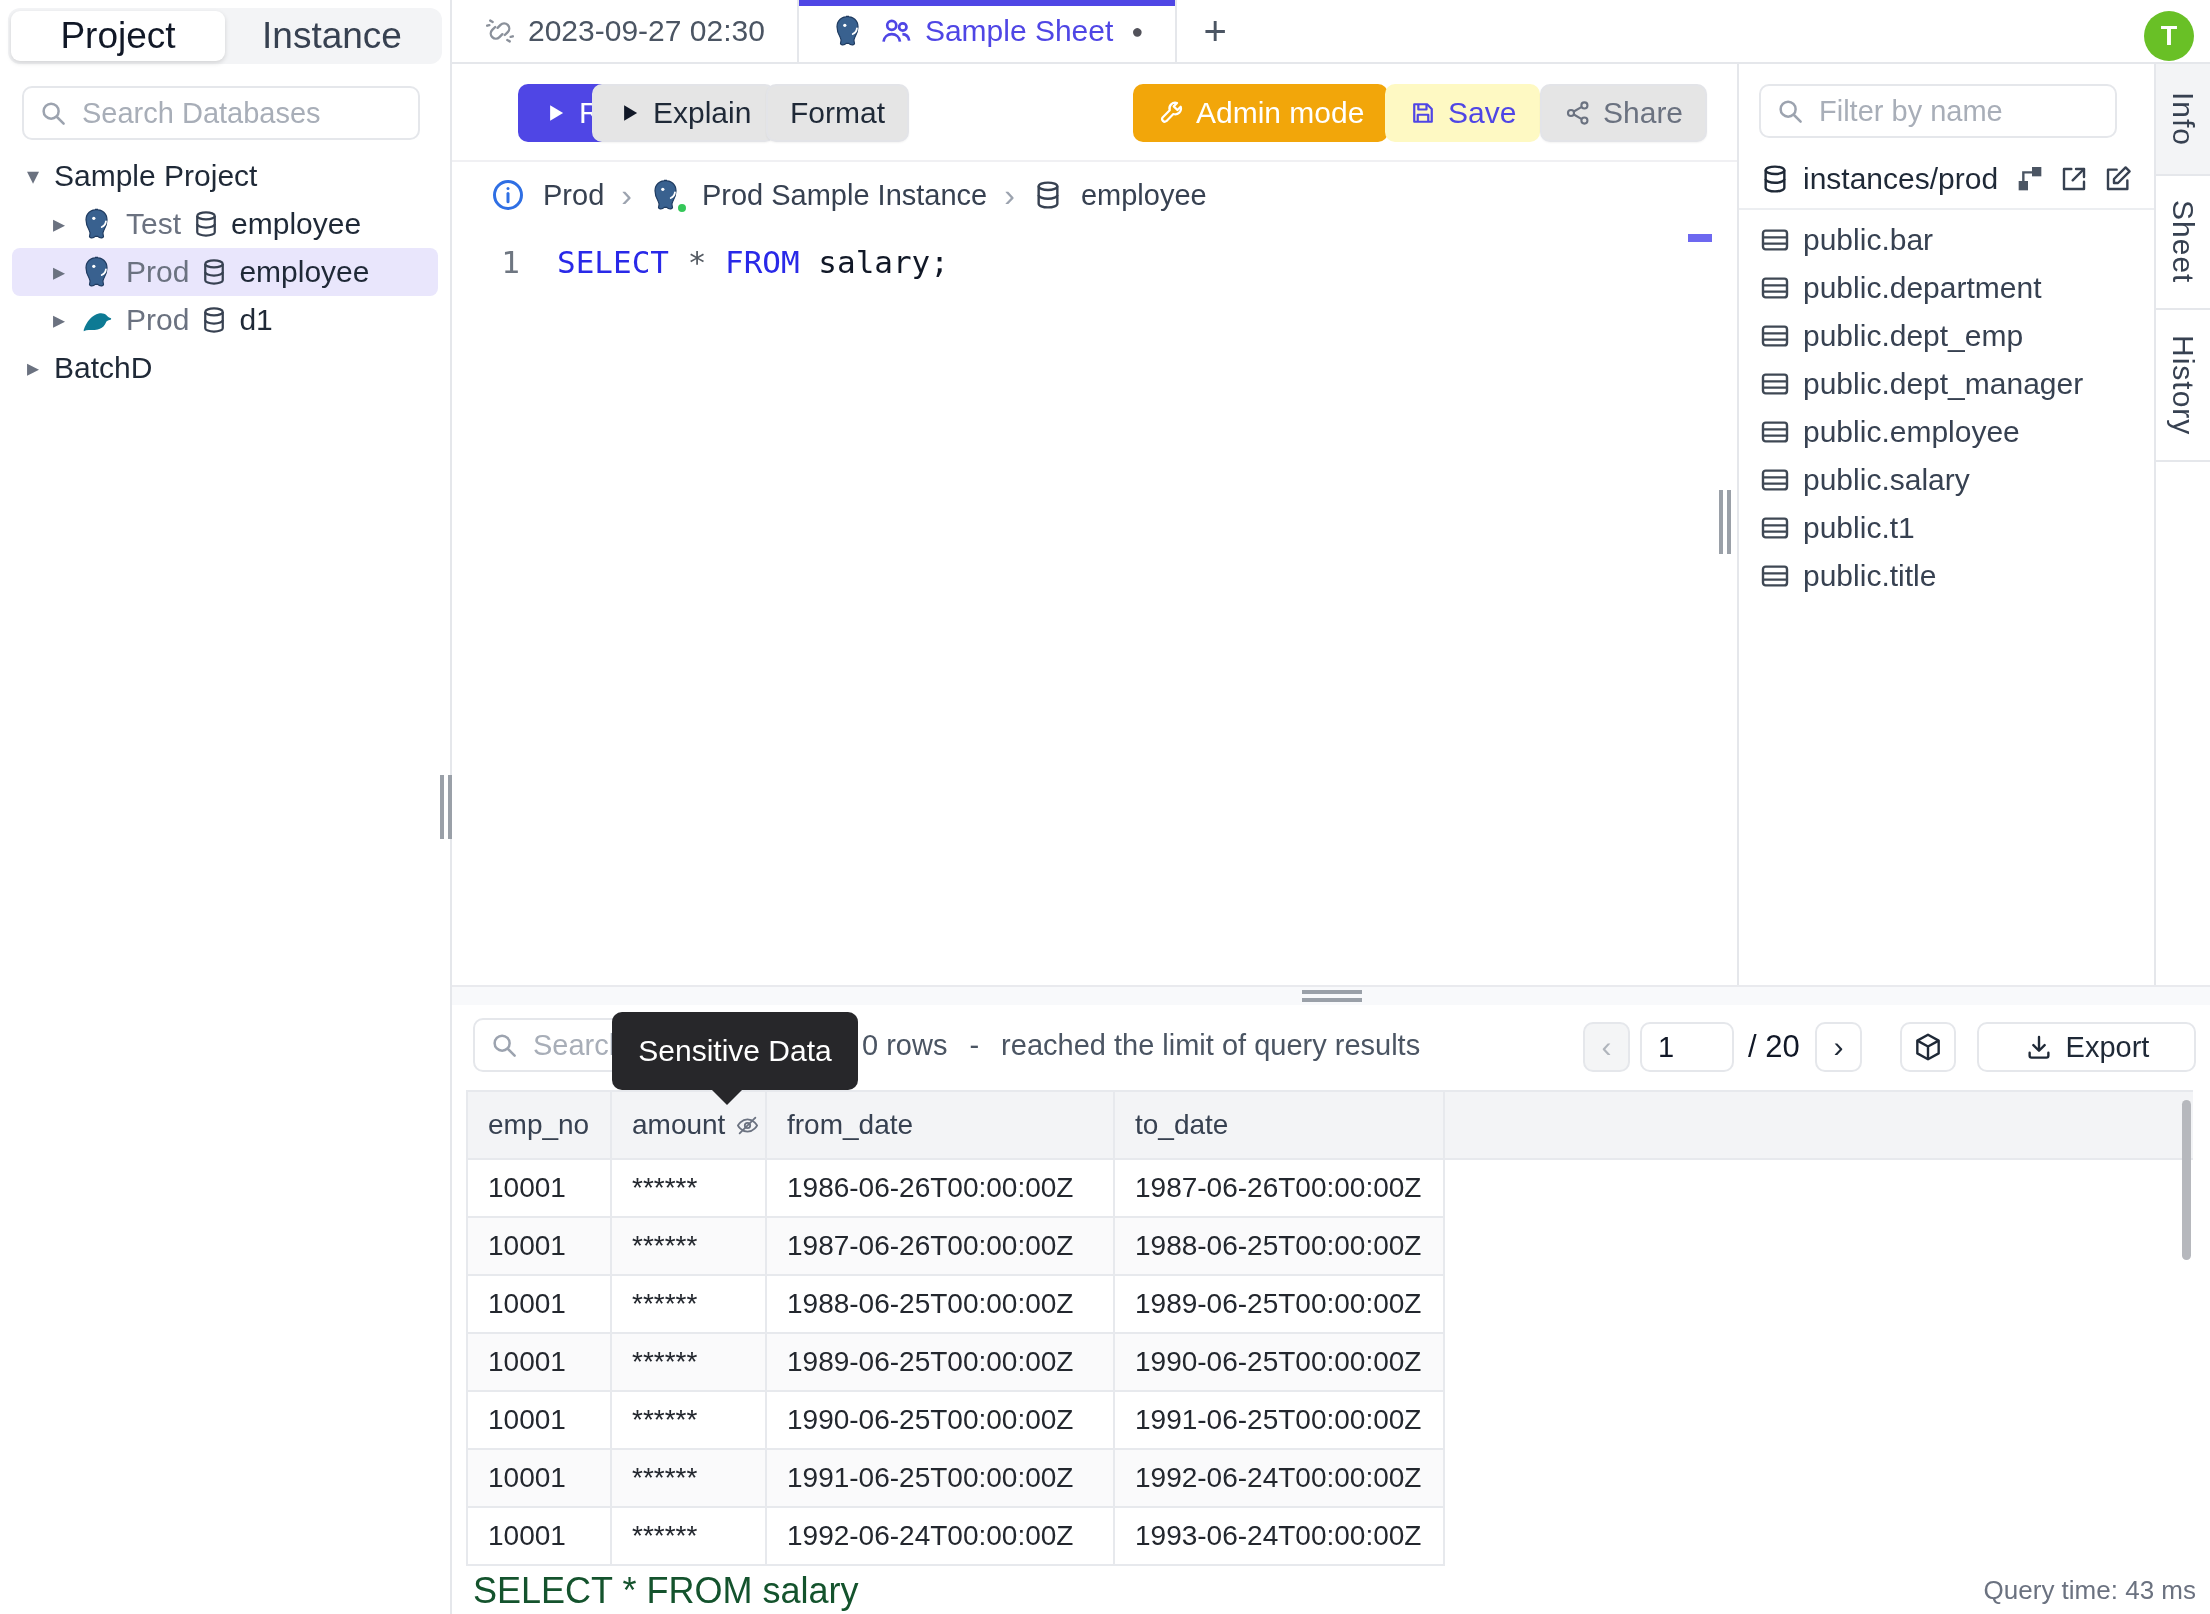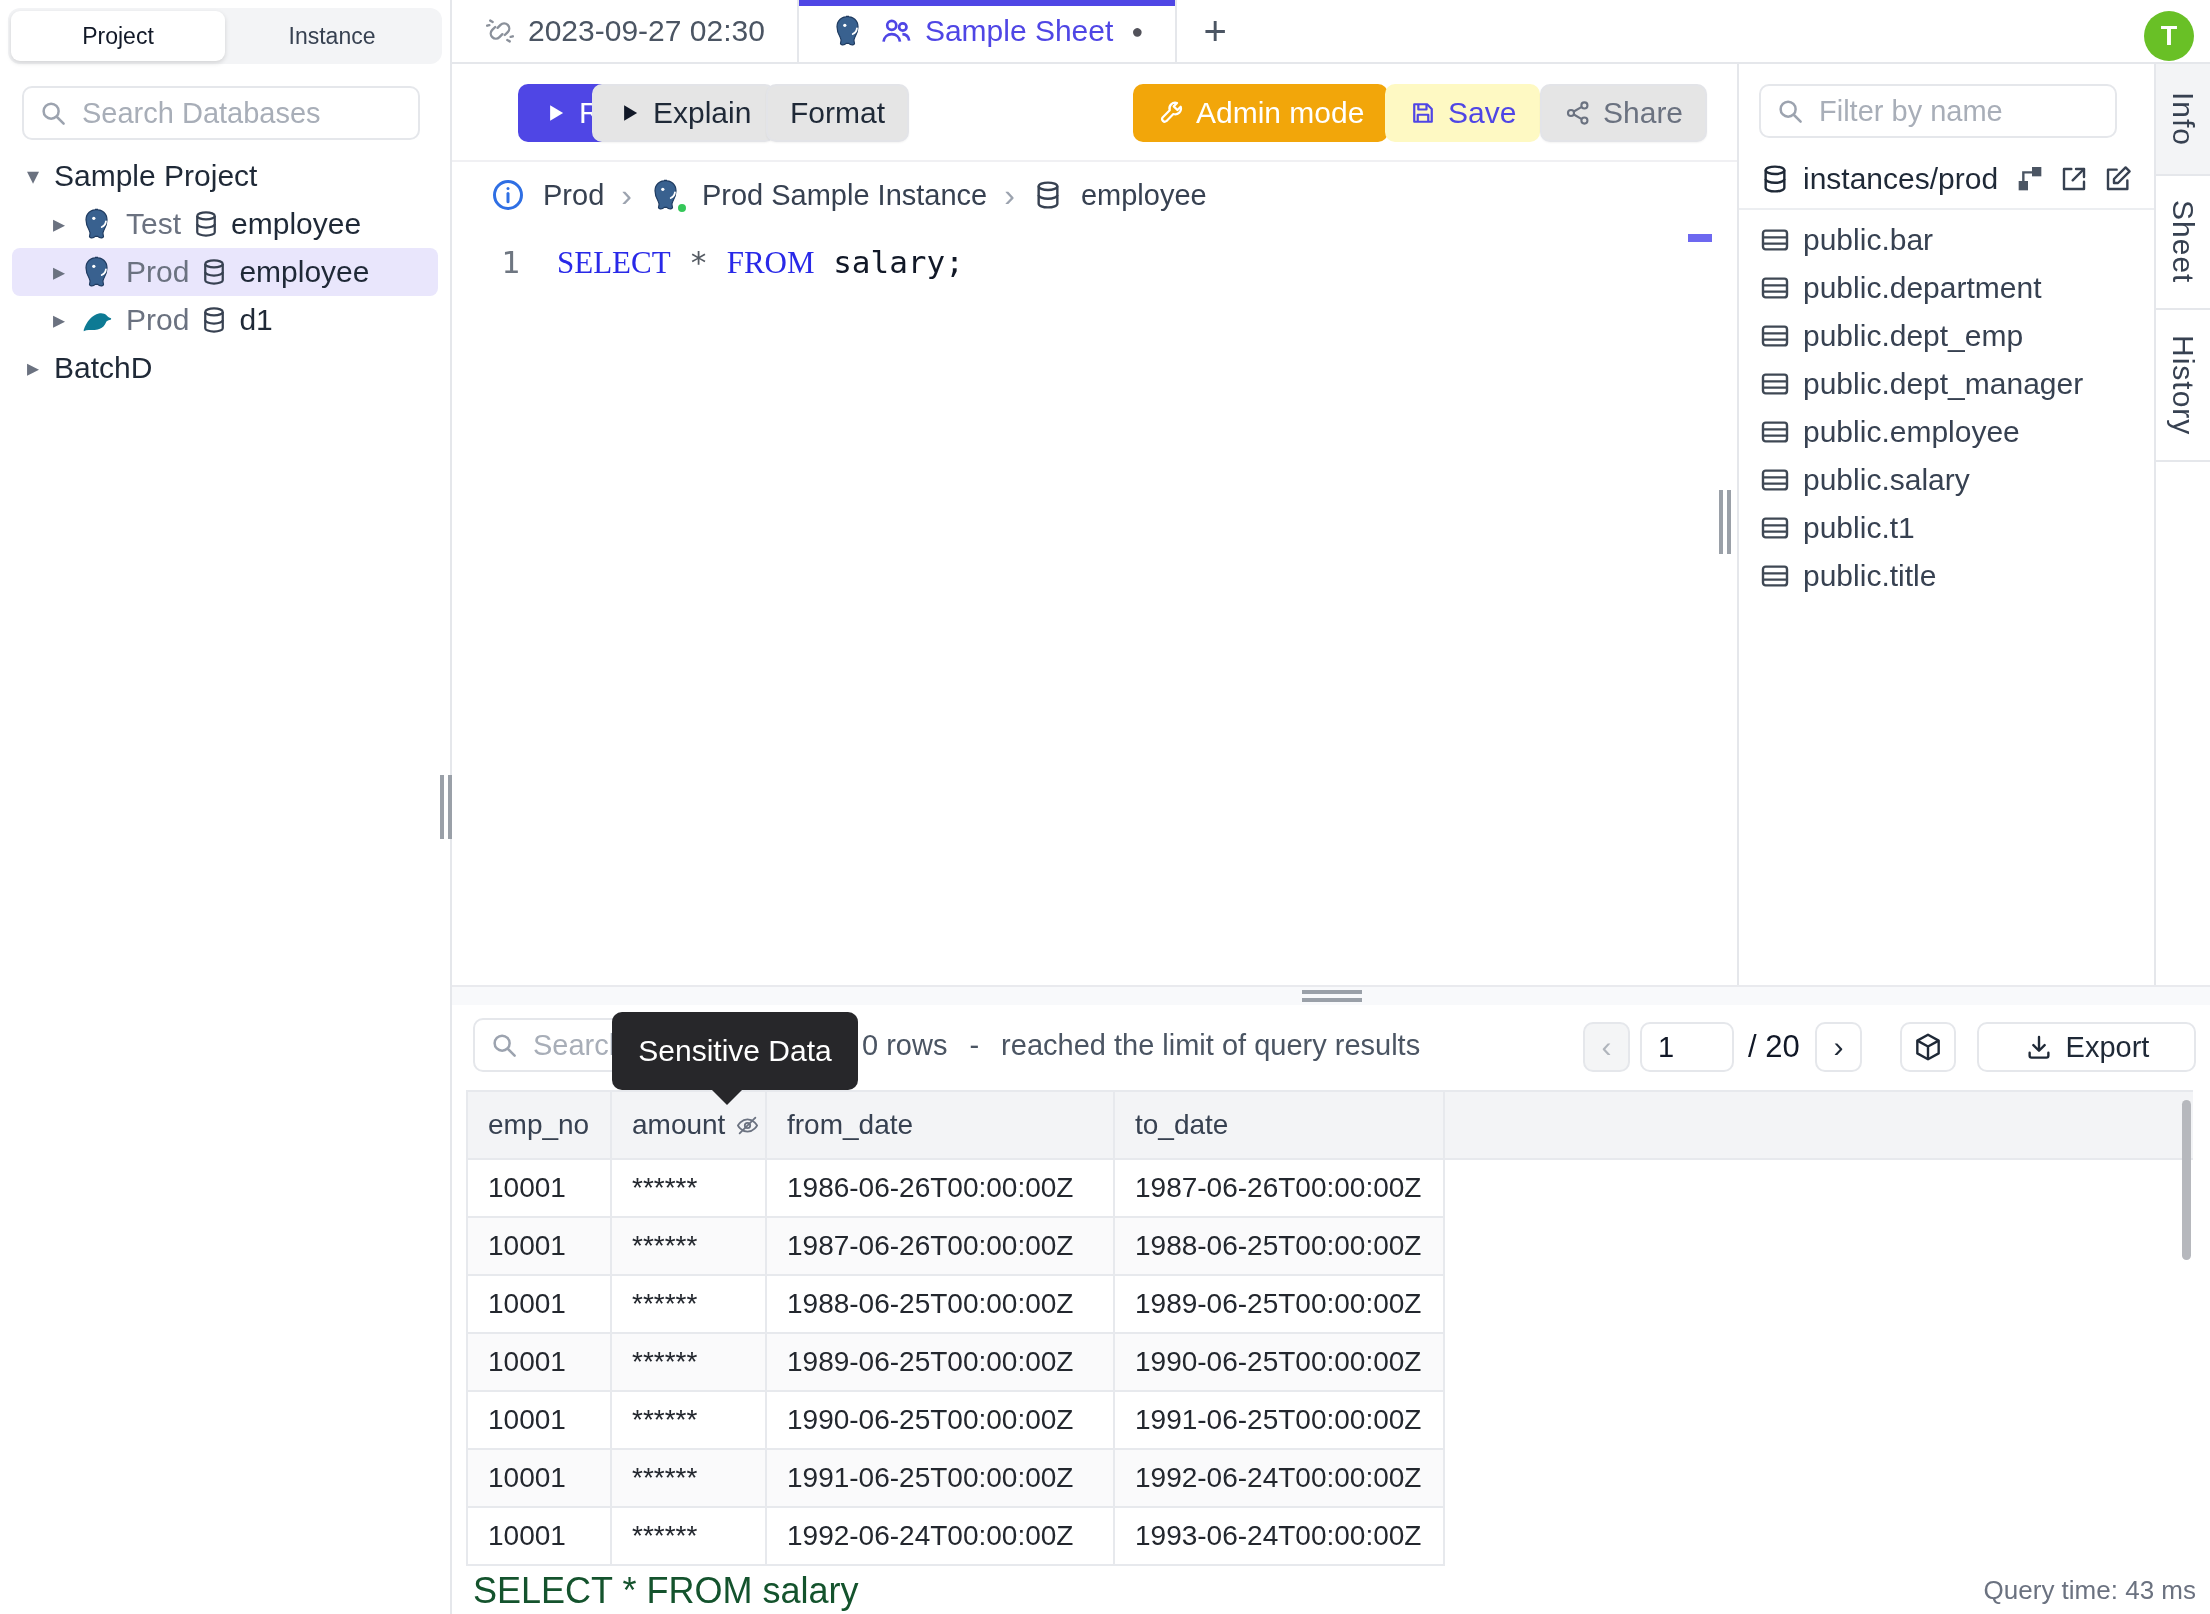--- a/index.html
+++ b/index.html
@@ -7,21 +7,21 @@
   body {
     width:2210px; height:1614px; position:relative; overflow:hidden;
     background:#ffffff; color:#1f2937;
     font-family:"Liberation Sans", sans-serif;
   }
   svg { flex:none; }
 
   
   .sidebar { position:absolute; left:0; top:0; width:452px; height:1614px; background:#fff; border-right:2px solid #e5e7eb; }
   .seg { position:absolute; left:8px; top:8px; width:434px; height:56px; background:#f3f4f6; border-radius:12px; display:flex; padding:3px; }
-  .seg-tab { flex:1; display:flex; align-items:center; justify-content:center; font-size:23px; color:#374151; border-radius:9px; cursor:pointer; }
+  .seg-tab { flex:1; display:flex; align-items:center; justify-content:center; font-size:37px; color:#374151; border-radius:9px; cursor:pointer; }
   .seg-tab.active { background:#fff; color:#111827; box-shadow:0 2px 5px rgba(0,0,0,.14); }
   .inputbox { display:flex; align-items:center; gap:12px; border:2px solid #e5e7eb; border-radius:10px; background:#fff; padding:0 14px; }
   .inputbox input { border:none; outline:none; width:100%; font-size:29px; color:#111827; font-family:"Liberation Sans",sans-serif; background:transparent; }
   .inputbox input::placeholder { color:#a8aeb8; }
   .search-db { position:absolute; left:22px; top:86px; width:398px; height:54px; }
   .tree { position:absolute; left:0; top:152px; right:0; font-size:30px; }
   .trow { height:48px; display:flex; align-items:center; gap:10px; color:#1f2937; cursor:pointer; }
   .trow.root { padding-left:22px; }
   .trow.child { margin:0 12px; padding-left:36px; border-radius:8px; }
   .trow.selected { background:#e9e6fc; }
@@ -50,21 +50,21 @@
   .btn-share { left:1088px; color:#6b7280; }
 
   
   .crumbs { position:absolute; left:452px; top:164px; width:1285px; height:62px; display:flex; align-items:center; gap:17px; padding-left:38px; font-size:29px; color:#374151; background:#fff; }
   .crumb-sep { color:#9ca3af; font-size:32px; }
   .pgwrap { position:relative; display:inline-flex; }
   .statusdot { position:absolute; right:-4px; bottom:-2px; width:14px; height:14px; border-radius:50%; background:#35c759; border:3px solid #fff; }
   .editor { position:absolute; left:452px; top:228px; width:1285px; height:757px; background:#fff; font-family:"DejaVu Sans Mono", monospace; font-size:31px; }
   .lineno { position:absolute; left:0; top:16px; width:68px; text-align:right; color:#6e7681; }
   .codeline { position:absolute; left:105px; top:16px; white-space:pre; color:#111827; }
-  .tok-kw { color:#2929e8;font-family:Liberation Serif, serif; }
+  .tok-kw { color:#2929e8; }
   .tok-op { color:#555b63; }
   .ovr-dash { position:absolute; left:1688px; top:234px; width:24px; height:8px; background:#6d68f0; }
 
   
   .rpanel { position:absolute; left:1737px; top:64px; width:417px; height:921px; background:#fff; border-left:2px solid #e5e7eb; }
   .filterbox { position:absolute; left:20px; top:20px; width:358px; height:54px; }
   .source-row { position:absolute; left:0; top:88px; right:0; height:54px; display:flex; align-items:center; gap:12px; padding:0 20px; font-size:30px; color:#1f2937; }
   .source-row .grow { flex:1; }
   .rp-divider { position:absolute; left:0; top:144px; right:0; border-top:2px solid #eceef1; }
   .tlist { position:absolute; left:0; top:152px; right:0; }

